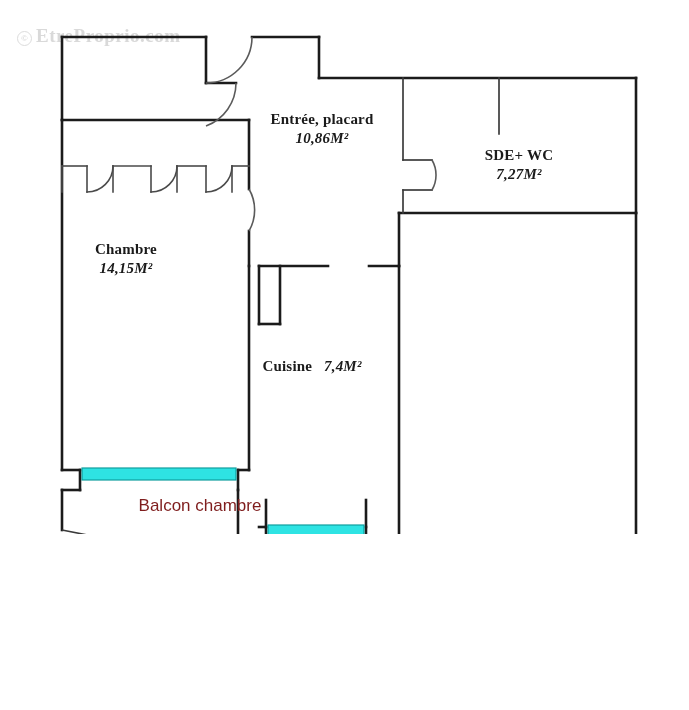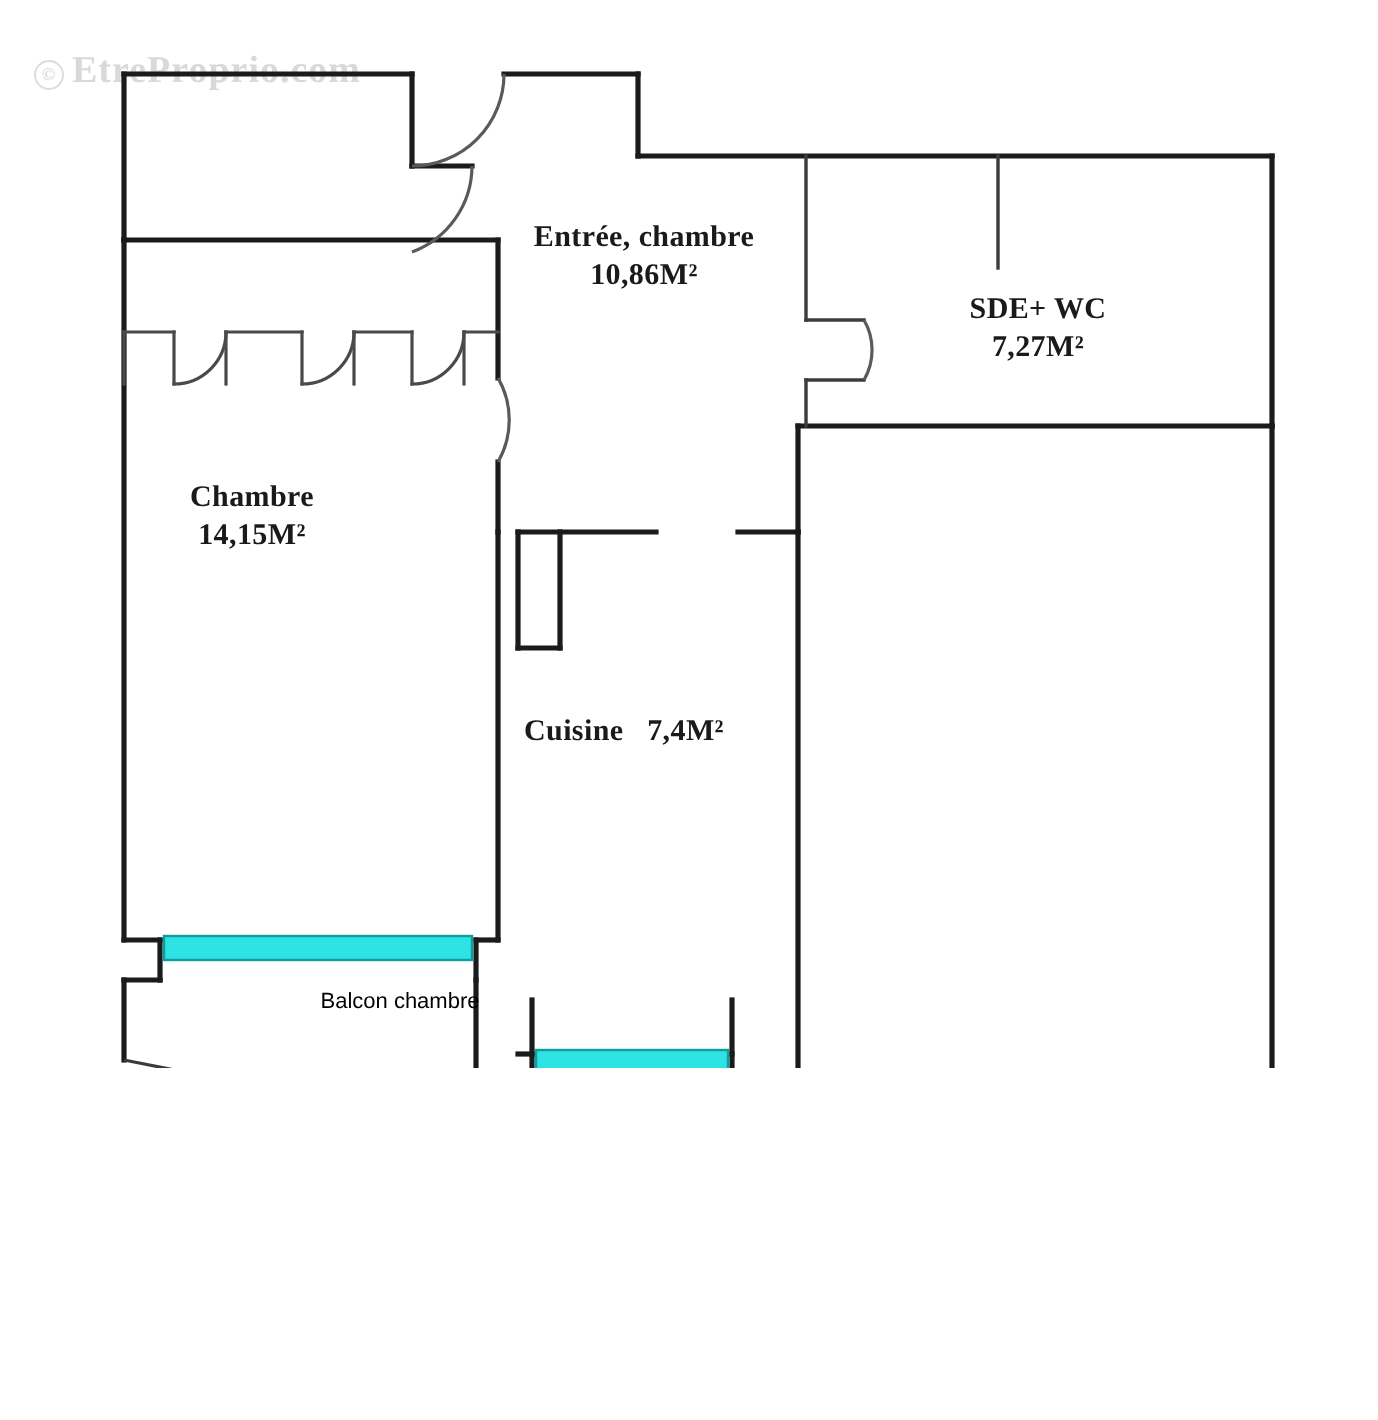--- a/index.html
+++ b/index.html
@@ -29,28 +29,28 @@
     font-family: "Liberation Serif", serif;
     font-weight: bold;
     color: #1a1a1a;
     text-align: center;
     line-height: 1.25;
     white-space: nowrap;
     font-size: 15px;
     letter-spacing: 0.2px;
   }
   .room-label .lbl-name { display: block; }
-  .room-label .lbl-area { display: block; }
+  .room-label .lbl-area { display: block; font-style: italic; }
   .room-label.inline .lbl-name,
   .room-label.inline .lbl-area { display: inline; }
   .balcony-label {
     position: absolute;
     font-family: "Liberation Sans", sans-serif;
-    color: #000000;
-    font-size: 11px;
+    color: #7f1d1d;
+    font-size: 17px;
     line-height: 1.45;
     white-space: nowrap;
     text-align: left;
   }
   .balcony-label .b-name { display: block; }
   .balcony-label .b-area { display: block; }
   #watermark {
     position: absolute;
     left: 17px;
     top: 25px;
@@ -182,21 +182,21 @@
     </g>
 
     <g>
       <rect x="82" y="468" width="154" height="12" fill="#2ee3e3" stroke="#0f9e9e" stroke-width="1.2"></rect>
       <rect x="268" y="525" width="96" height="12" fill="#2ee3e3" stroke="#0f9e9e" stroke-width="1.2"></rect>
       <rect x="440" y="565" width="148" height="12" fill="#2ee3e3" stroke="#0f9e9e" stroke-width="1.2"></rect>
     </g>
   </svg>
 
   <div class="room-label" style="left:322px; top:110px; transform:translate(-50%,0);">
-    <span class="lbl-name">Entrée, chambre</span>
+    <span class="lbl-name">Entrée, placard</span>
     <span class="lbl-area">10,86M²</span>
   </div>
 
   <div class="room-label" style="left:519px; top:146px; transform:translate(-50%,0);">
     <span class="lbl-name">SDE+ WC</span>
     <span class="lbl-area">7,27M²</span>
   </div>
 
   <div class="room-label" style="left:126px; top:240px; transform:translate(-50%,0);">
     <span class="lbl-name">Chambre</span>

